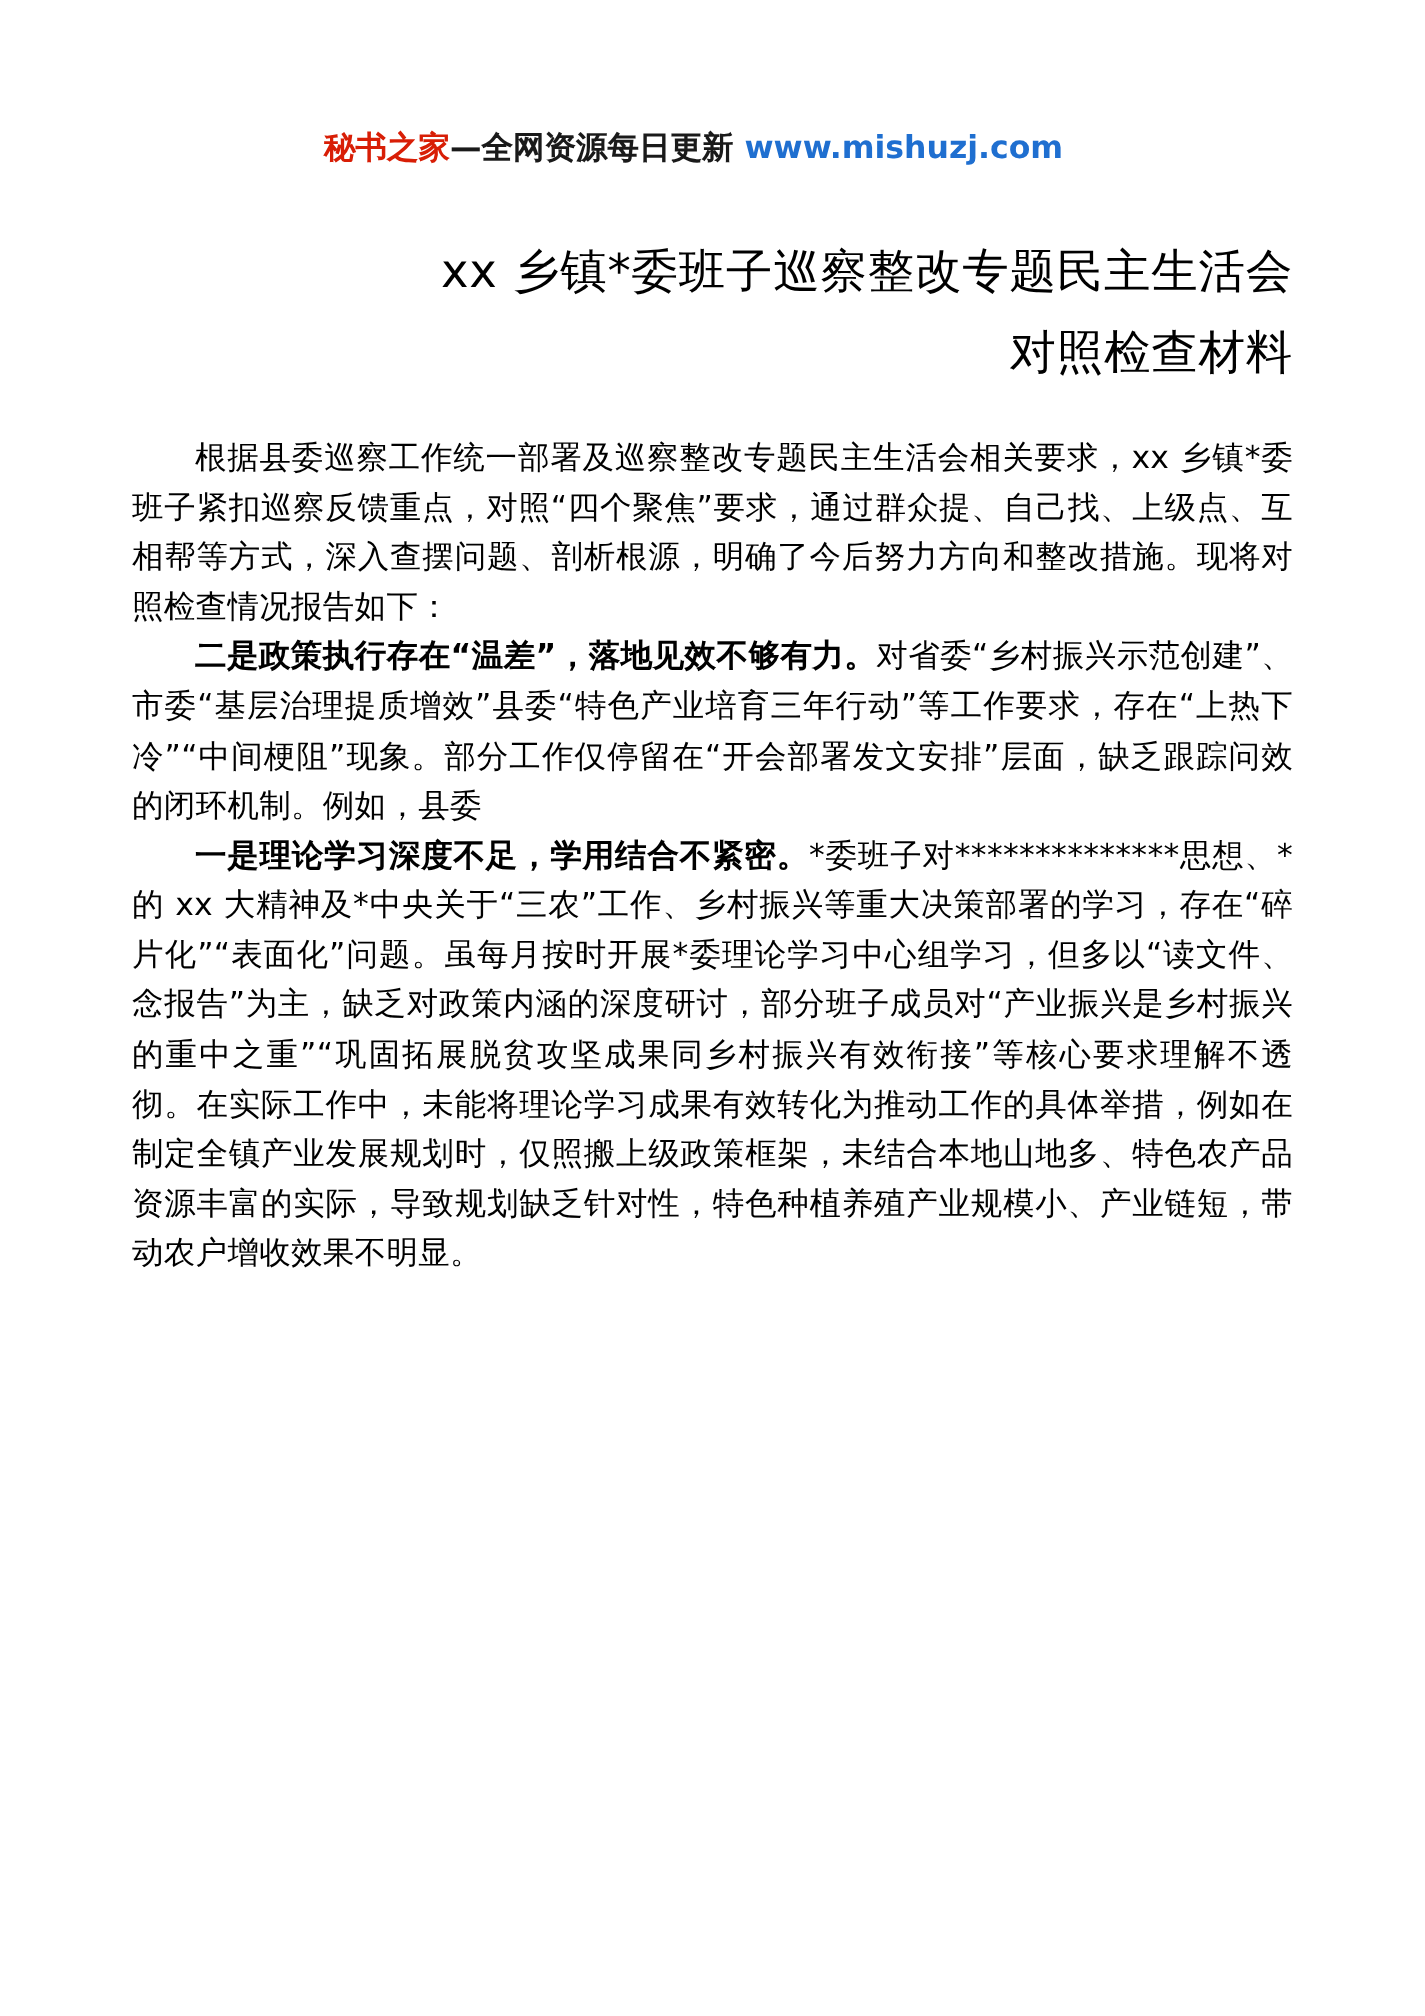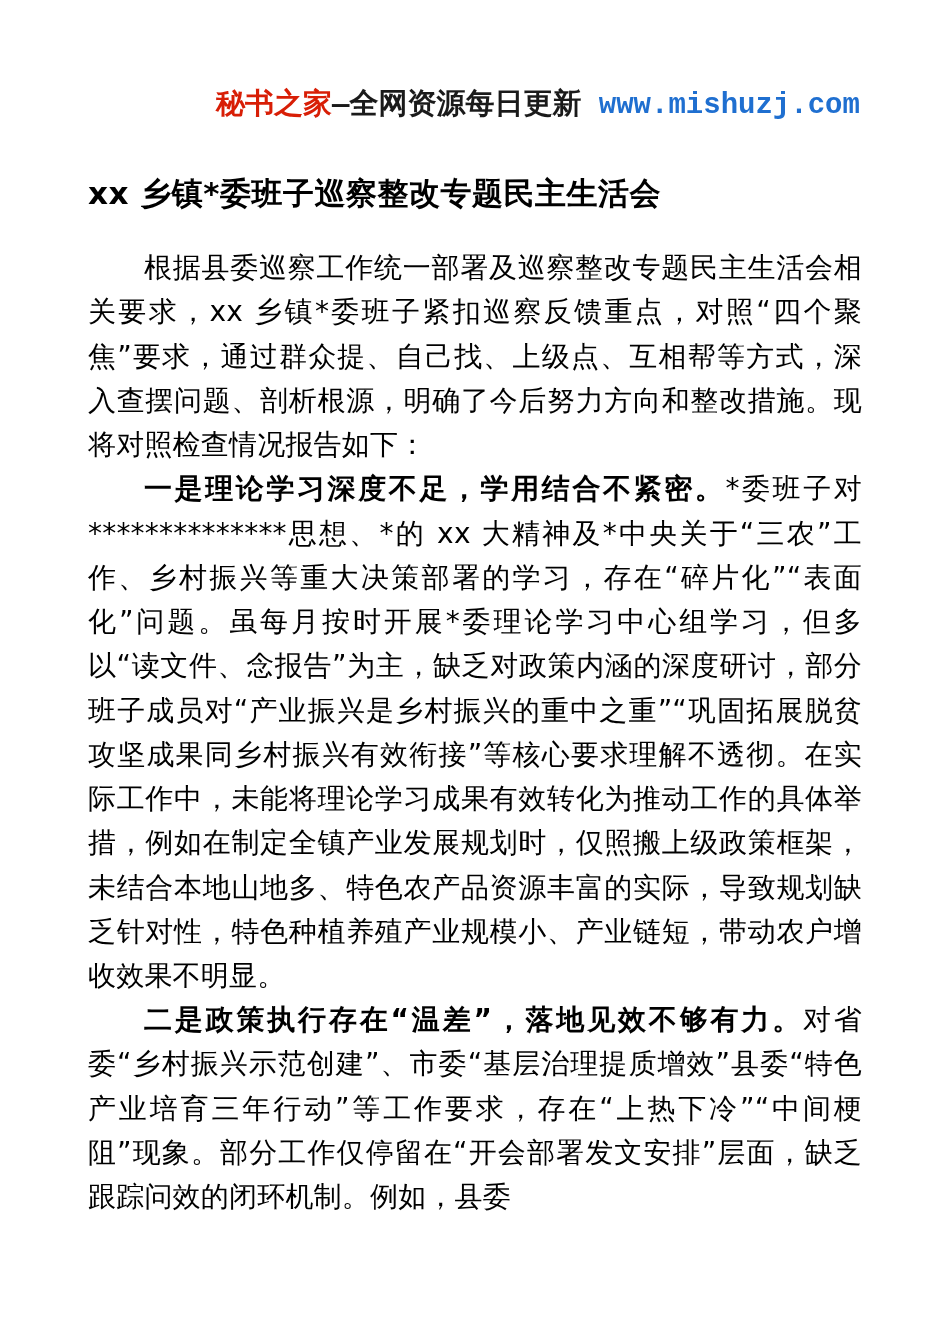--- a/index.html
+++ b/index.html
@@ -19,55 +19,54 @@
     width: 950px;
     height: 1344px;
     box-sizing: border-box;
     padding: 72px 88px 40px 88px;
     position: relative;
   }
   
   .banner {
     text-align: left;
     padding-left: 128px;
-    font-size: 29px;
+    font-size: 21px;
     font-weight: bold;
     letter-spacing: 0px;
     margin-top: 12px;
     margin-bottom: 42px;
     white-space: nowrap;
-    font-family: Liberation Mono, monospace;
   }
   .banner .brand {
     color: #d81e06;
   }
   .banner .tagline {
     color: #1a1a1a;
   }
   .banner .url {
     color: #1f6fd0;
   }
 
   
   .doc-title {
-    text-align: left;
+    text-align: right;
     font-family: "DejaVu Sans", "Liberation Sans", sans-serif;
-    font-weight: bold;
+    font-weight: normal;
     font-size: 31px;
     line-height: 1.75;
     letter-spacing: 0.5px;
     margin: 18px 0 26px 0;
   }
   .doc-title .line {
     display: block;
   }
 
   
   .body-text {
-    font-size: 28px;
+    font-size: 21px;
     line-height: 1.58;
     text-align: justify;
     letter-spacing: 0.2px;
   }
   .body-text p {
     margin: 0;
     text-indent: 2em;
   }
   .bold {
     font-weight: bold;
@@ -80,27 +79,28 @@
 <body>
 
 <div class="page">
 
   <div class="banner">
     <span class="brand">秘书之家</span><span class="tagline">—全网资源每日更新 </span><span class="url">www.mishuzj.com</span>
   </div>
 
   <h1 class="doc-title">
     <span class="line">xx 乡镇*委班子巡察整改专题民主生活会</span>
+    <span class="line">对照检查材料</span>
   </h1>
 
   <div class="body-text">
 
     <p>根据县委巡察工作统一部署及巡察整改专题民主生活会相关要求，xx 乡镇*委班子紧扣巡察反馈重点，对照“四个聚焦”要求，通过群众提、自己找、上级点、互相帮等方式，深入查摆问题、剖析根源，明确了今后努力方向和整改措施。现将对照检查情况报告如下：</p>
 
 
 
+    <p><span class="bold">二是政策执行存在“温差”，落地见效不够有力。</span><span>对省委“乡村振兴示范创建”、市委“基层治理提质增效”县委“特色产业培育三年行动”等工作要求，存在“上热下冷”“中间梗阻”现象。部分工作仅停留在“开会部署发文安排”层面，缺乏跟踪问效的闭环机制。例如，县委</span></p>
+
     <p><span class="bold">一是理论学习深度不足，学用结合不紧密。</span><span>*委班子对**************思想、*的 xx 大精神及*中央关于“三农”工作、乡村振兴等重大决策部署的学习，存在“碎片化”“表面化”问题。虽每月按时开展*委理论学习中心组学习，但多以“读文件、念报告”为主，缺乏对政策内涵的深度研讨，部分班子成员对“产业振兴是乡村振兴的重中之重”“巩固拓展脱贫攻坚成果同乡村振兴有效衔接”等核心要求理解不透彻。在实际工作中，未能将理论学习成果有效转化为推动工作的具体举措，例如在制定全镇产业发展规划时，仅照搬上级政策框架，未结合本地山地多、特色农产品资源丰富的实际，导致规划缺乏针对性，特色种植养殖产业规模小、产业链短，带动农户增收效果不明显。</span></p>
-
-    <p><span class="bold">二是政策执行存在“温差”，落地见效不够有力。</span><span>对省委“乡村振兴示范创建”、市委“基层治理提质增效”县委“特色产业培育三年行动”等工作要求，存在“上热下冷”“中间梗阻”现象。部分工作仅停留在“开会部署发文安排”层面，缺乏跟踪问效的闭环机制。例如，县委</span></p>
 
   </div>
 
 </div>
 
 </body></html>

